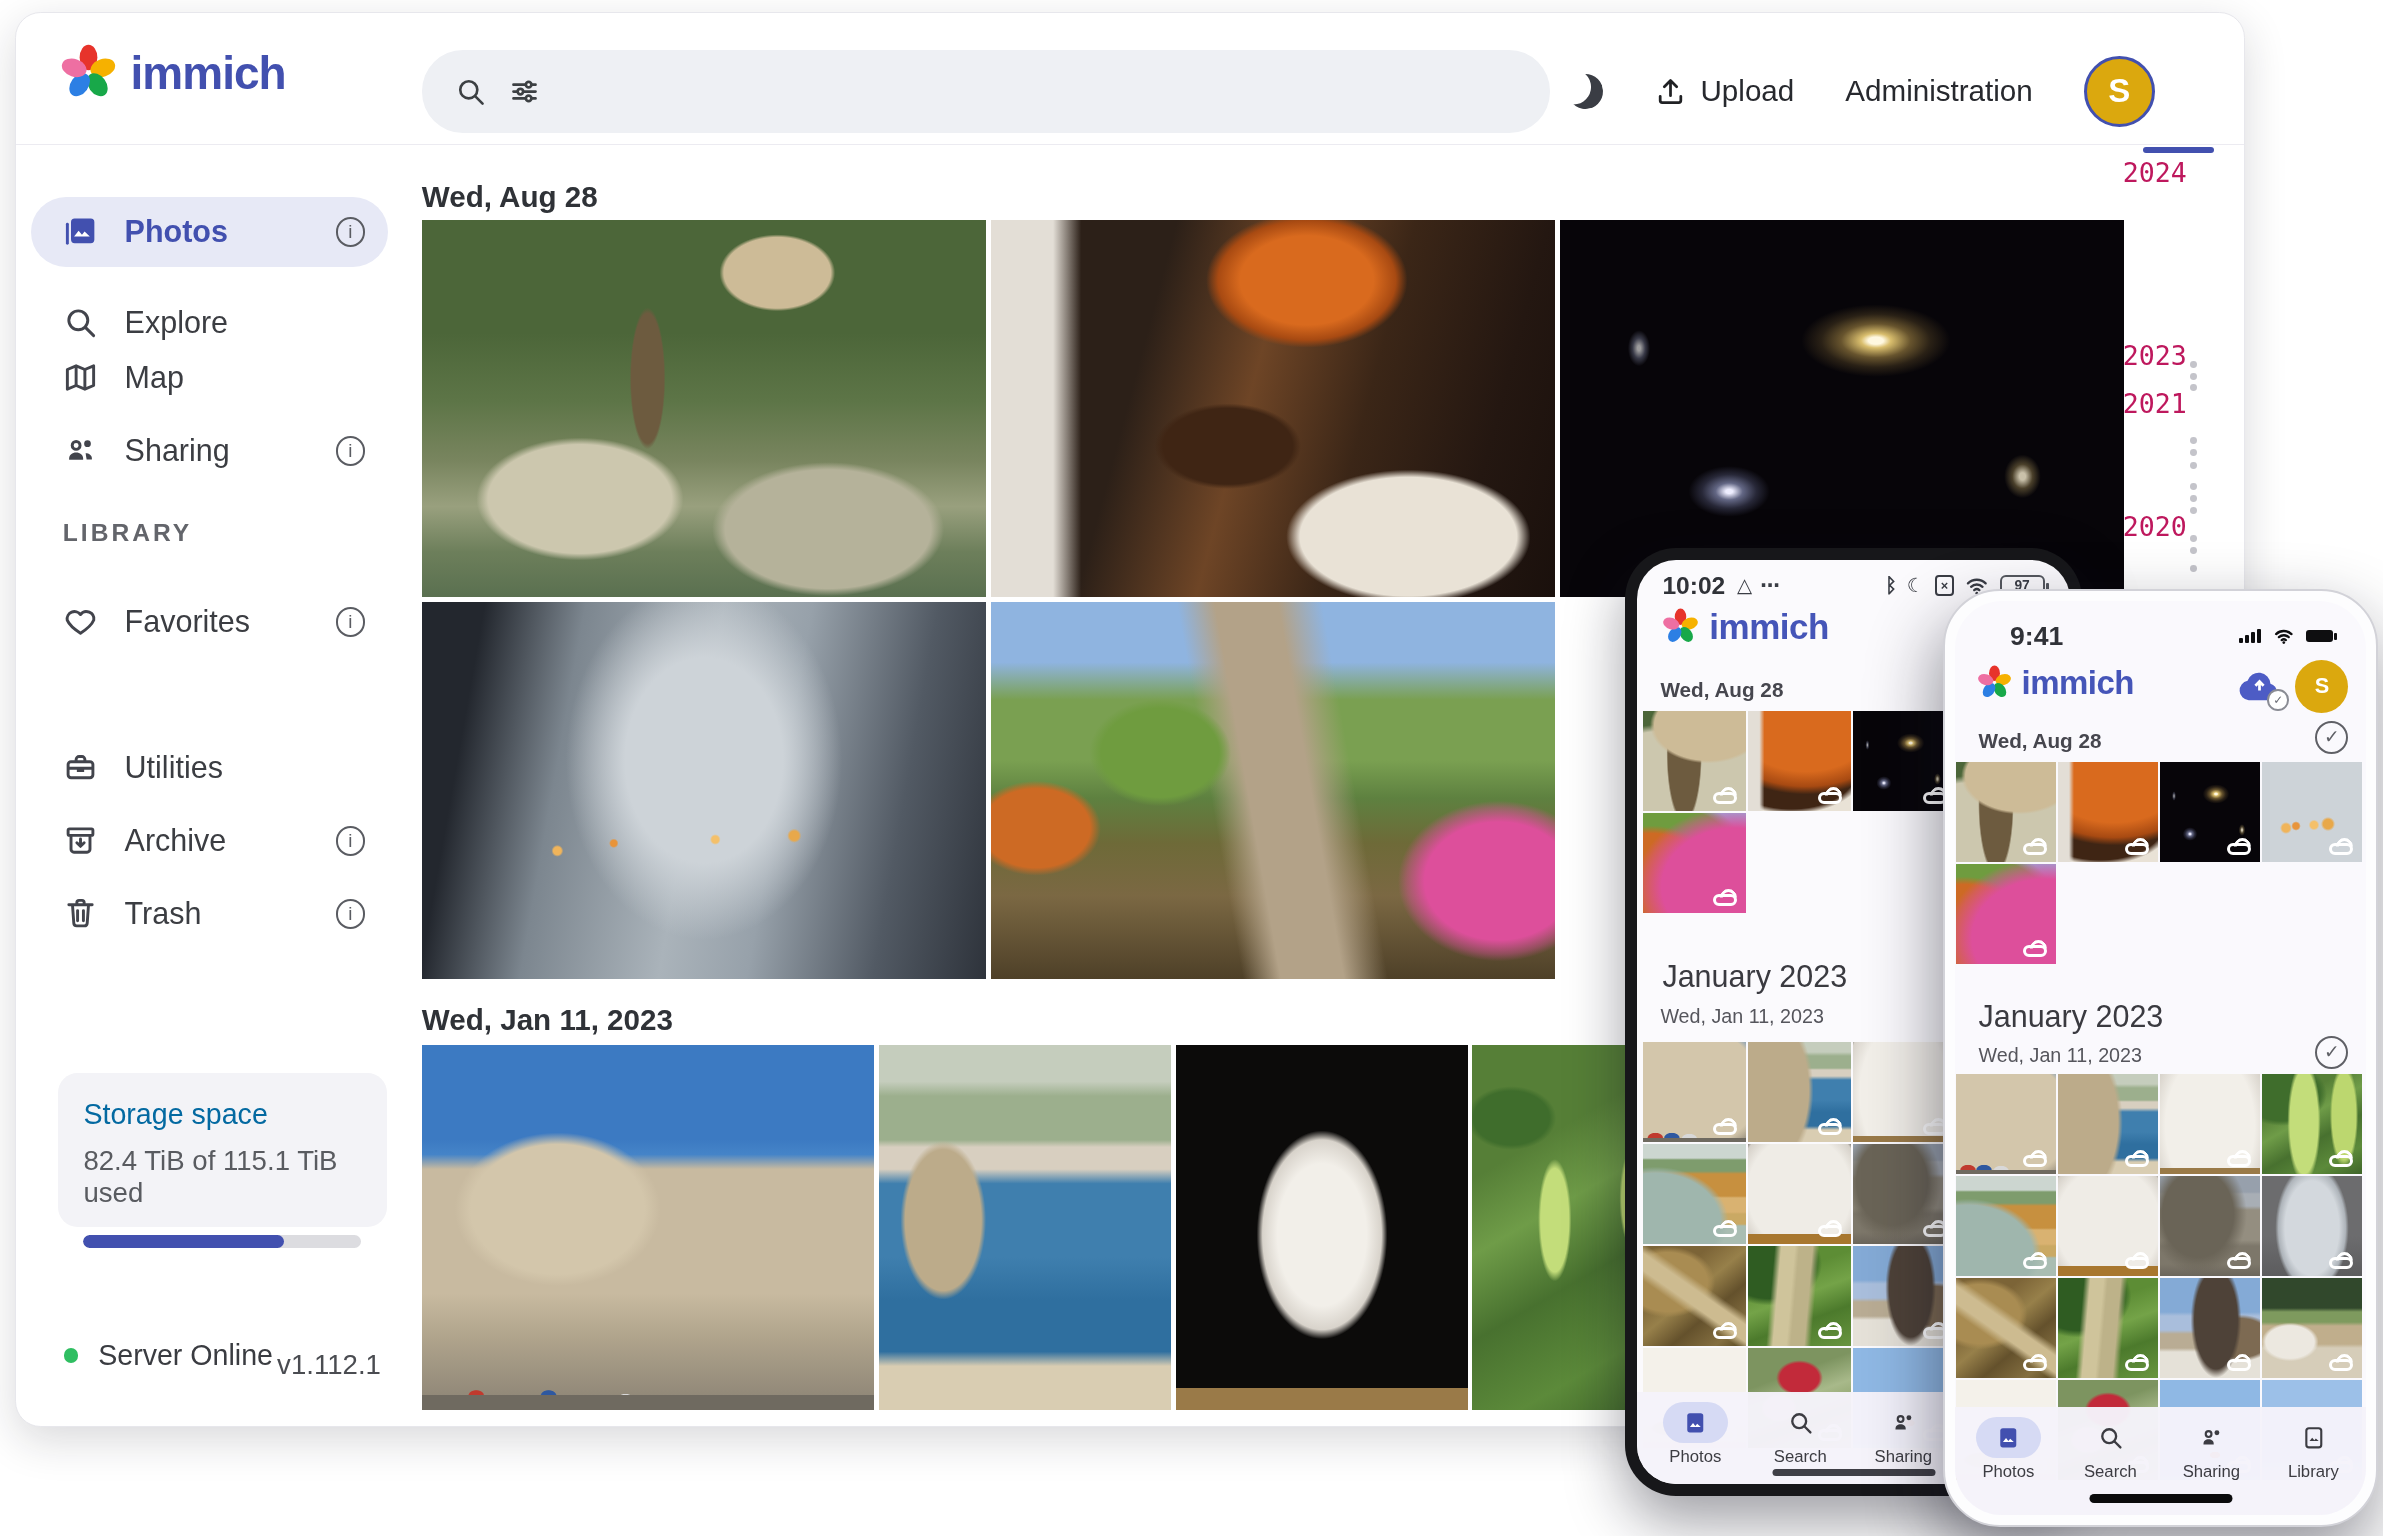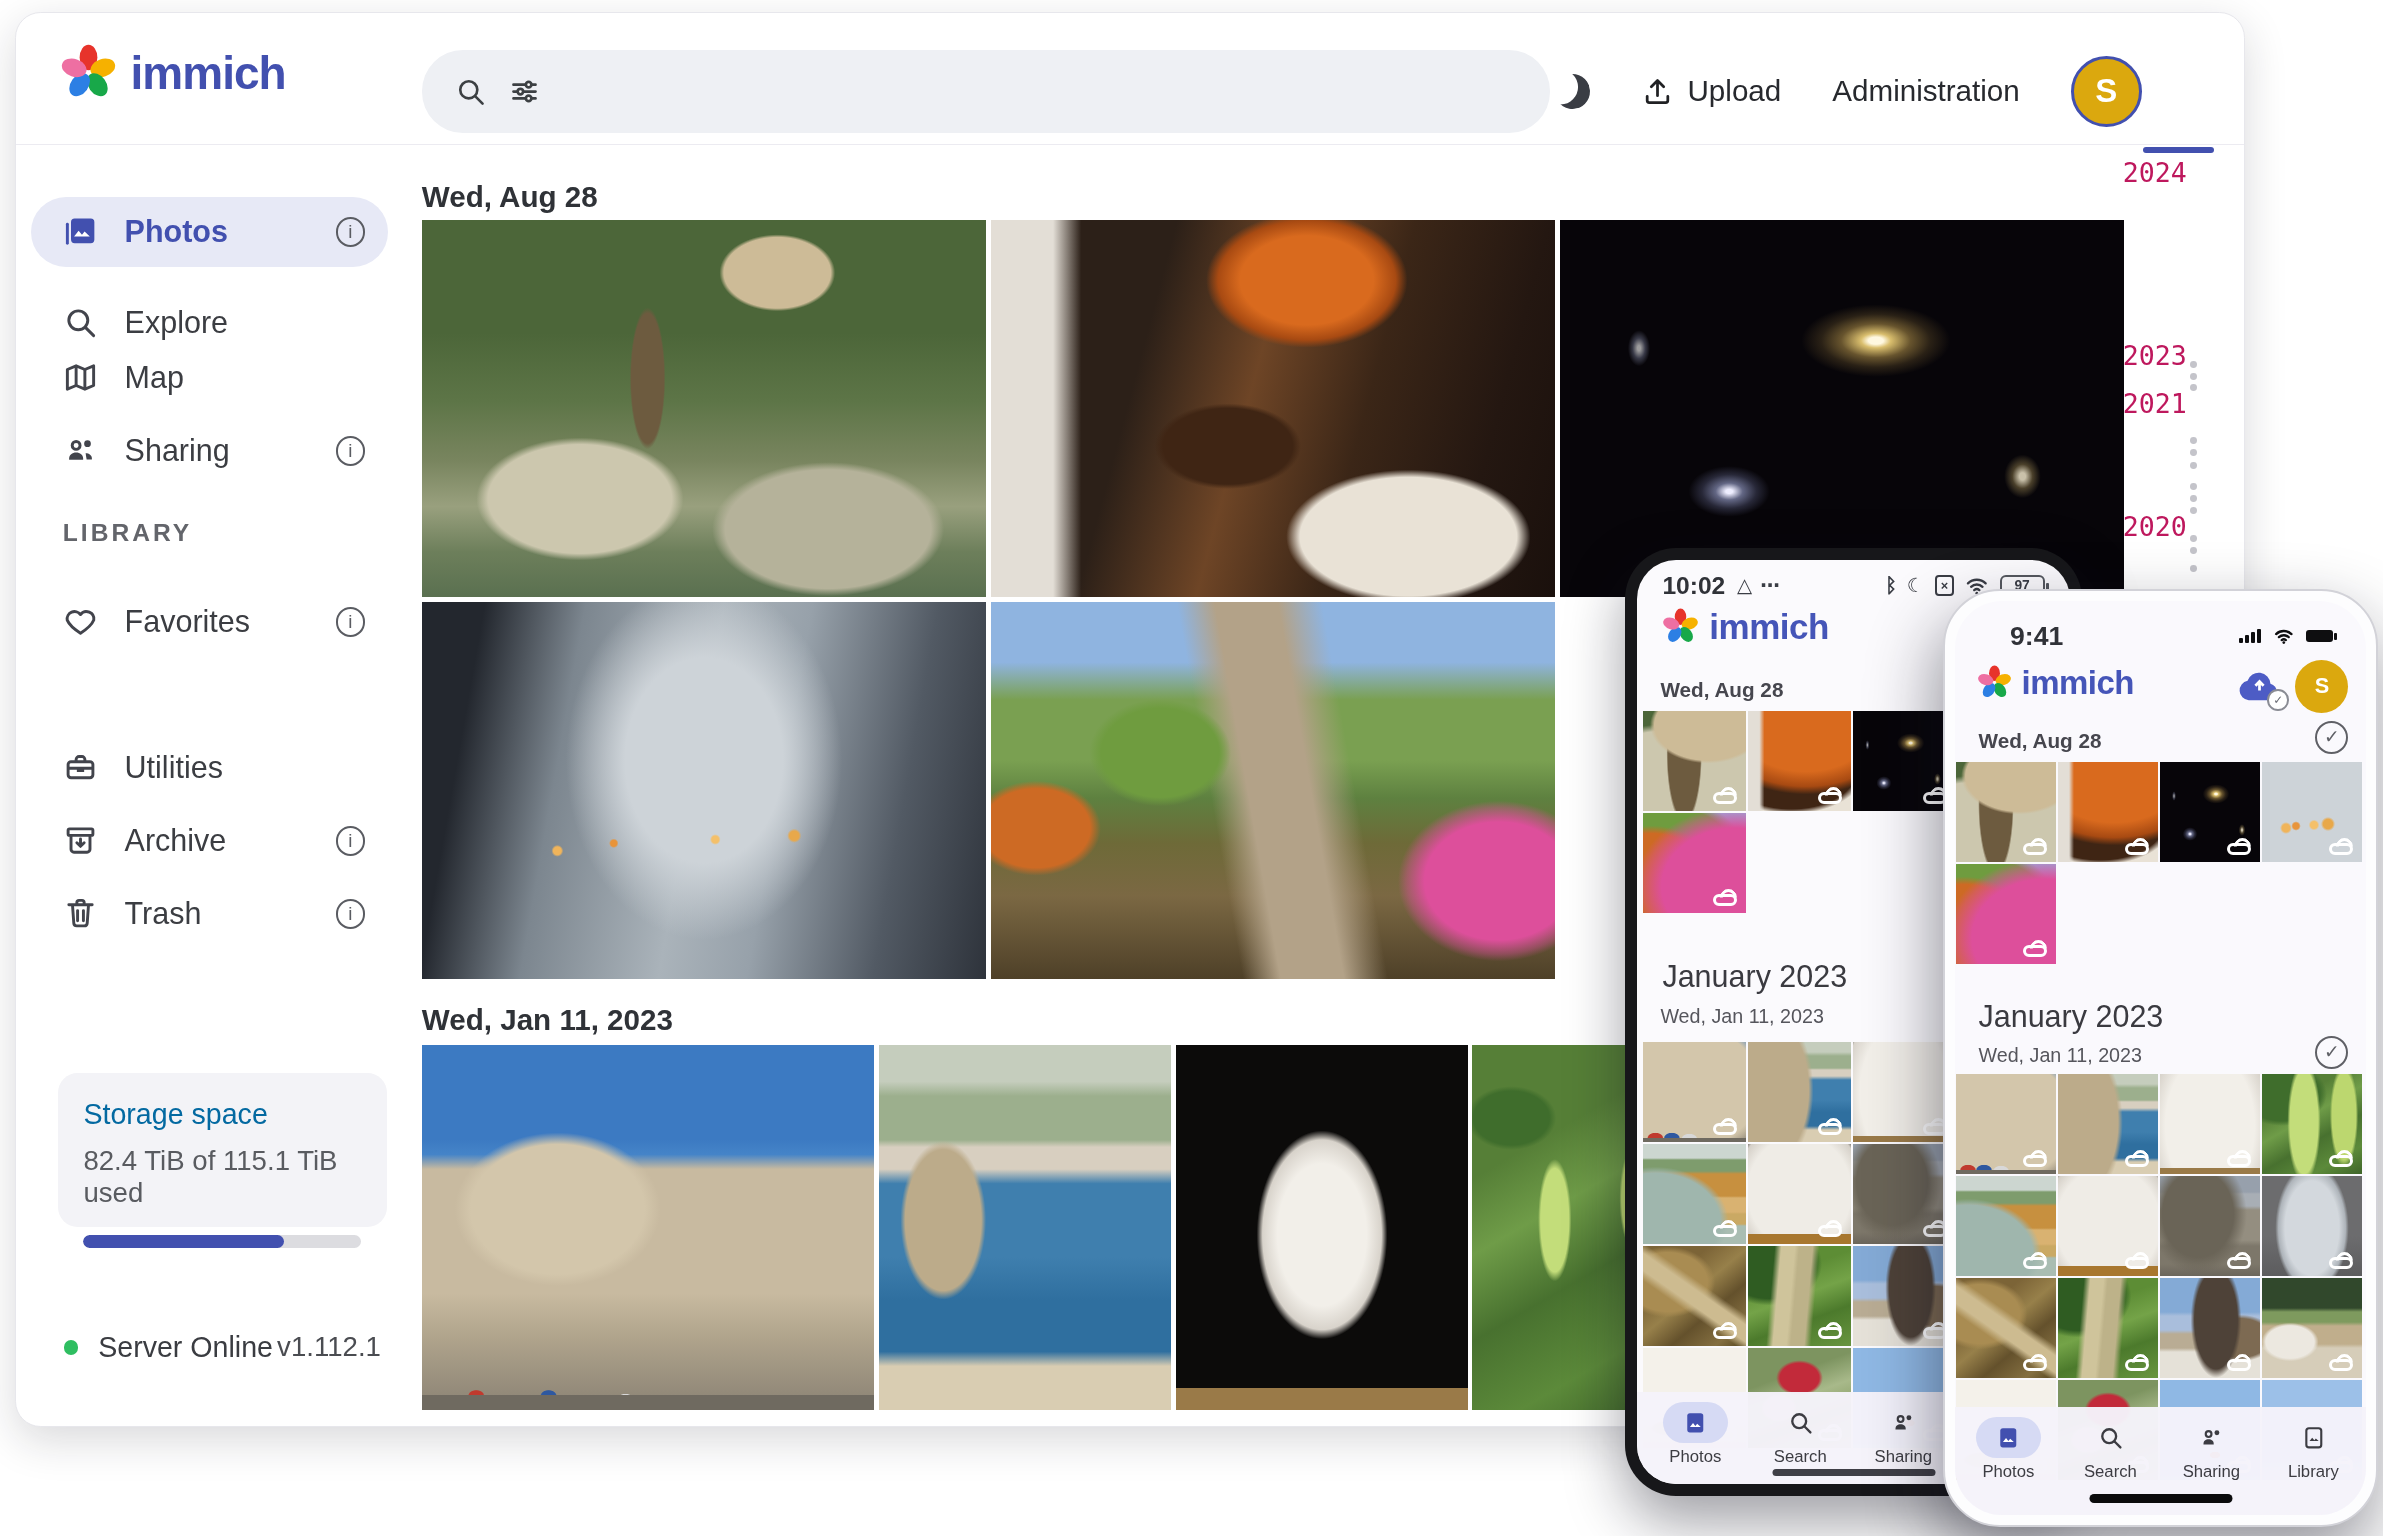--- a/index.html
+++ b/index.html
@@ -14,21 +14,21 @@
   #hairline { position:absolute; left:0; top:131px; width:100%; height:1px; background:#ecebf1; }
 
   
   .logo { position:absolute; left:44px; top:31.5px; display:flex; align-items:center; gap:13.8px; }
   .logo .word { font-size:46px; font-weight:700; color:#4250af; letter-spacing:-1px; }
   .searchbar { position:absolute; left:406px; top:37px; width:1128px; height:83px;
     background:#eef0f4; border-radius:41px; display:flex; align-items:center; padding:0 33px; gap:21.7px; }
   .searchbar input { flex:1; border:none; background:transparent; outline:none; font-size:29.6px; color:#333;
     font-family:"Liberation Sans","DejaVu Sans",sans-serif; }
   .searchbar input::placeholder { color:#9aa0a6; }
-  .hdr-right { position:absolute; right:102px; top:43px; display:flex; align-items:center; gap:51px; }
+  .hdr-right { position:absolute; right:89px; top:43px; display:flex; align-items:center; gap:51px; }
   .moon { width:35px; height:35px; border-radius:50%; box-shadow:inset -10.8px -6.9px 0 0 #3a3d44; transform:rotate(-12deg); }
   .hbtn { display:flex; align-items:center; gap:13.8px; font-size:29.6px; color:#27292e; cursor:pointer; }
   .avatar { width:71px; height:71px; border-radius:50%; background:#dba80e; border:3px solid #4250af;
     color:#fff; font-size:33px; font-weight:700; display:flex; align-items:center; justify-content:center; }
 
   
   .side-item { position:absolute; left:14.8px; width:357px; height:70px; border-radius:35px;
     display:flex; align-items:center; cursor:pointer; }
   .side-item .ic { position:absolute; left:32.5px; width:35px; height:35px; }
   .side-item .lbl { position:absolute; left:94px; font-size:30.5px; font-weight:500; color:#3b3d42; }
@@ -46,21 +46,21 @@
   .track { margin-top:25.6px; width:278px; height:12.8px; background:#dcdce0; border-radius:6.9px; overflow:hidden; }
   .fill { height:100%; background:#4250af; border-radius:6.9px; }
   .buybtn { position:absolute; left:42px; top:1231px; width:329px; height:65px; background:#fff;
     border:2px solid #d9dcef; border-radius:15.8px; box-shadow:0 2px 5.9px rgba(40,40,80,.08);
     display:flex; align-items:center; padding:0 21.7px; gap:17.7px; cursor:pointer; }
   .buybtn .lbl { font-size:31.5px; font-weight:700; color:#4250af; }
   .buybtn .info-i { position:static; margin-left:auto; border-color:#4250af; color:#4250af; }
   .serverrow { position:absolute; left:42px; top:1318px; width:329px; display:flex; align-items:center; padding:0 5.9px; }
   .dot-green { width:14.8px; height:14.8px; border-radius:50%; background:#2fbe61; margin-right:19.7px; }
   .srv { font-size:28.6px; color:#3a3c41; }
-  .ver { margin-left:auto; font-size:27.6px; color:#4a4c51; }
+  .ver { margin-left:auto; font-size:27.6px; color:#4a4c51;margin-top:18px; }
 
   
   .sec-title { position:absolute; left:406px; font-size:29.6px; font-weight:600; color:#2f3237; }
   .grid { position:absolute; left:406px; width:1714px; display:flex; flex-wrap:wrap; gap:4.9px; }
   #grid1 .ph { height:377px; }
   #grid2 .ph { height:365px; }
   .ph { position:relative; background:#ccc; }
   .w573{width:564px} .w459{width:452px} .w296{width:292px} .w200{width:197px}
 
   

